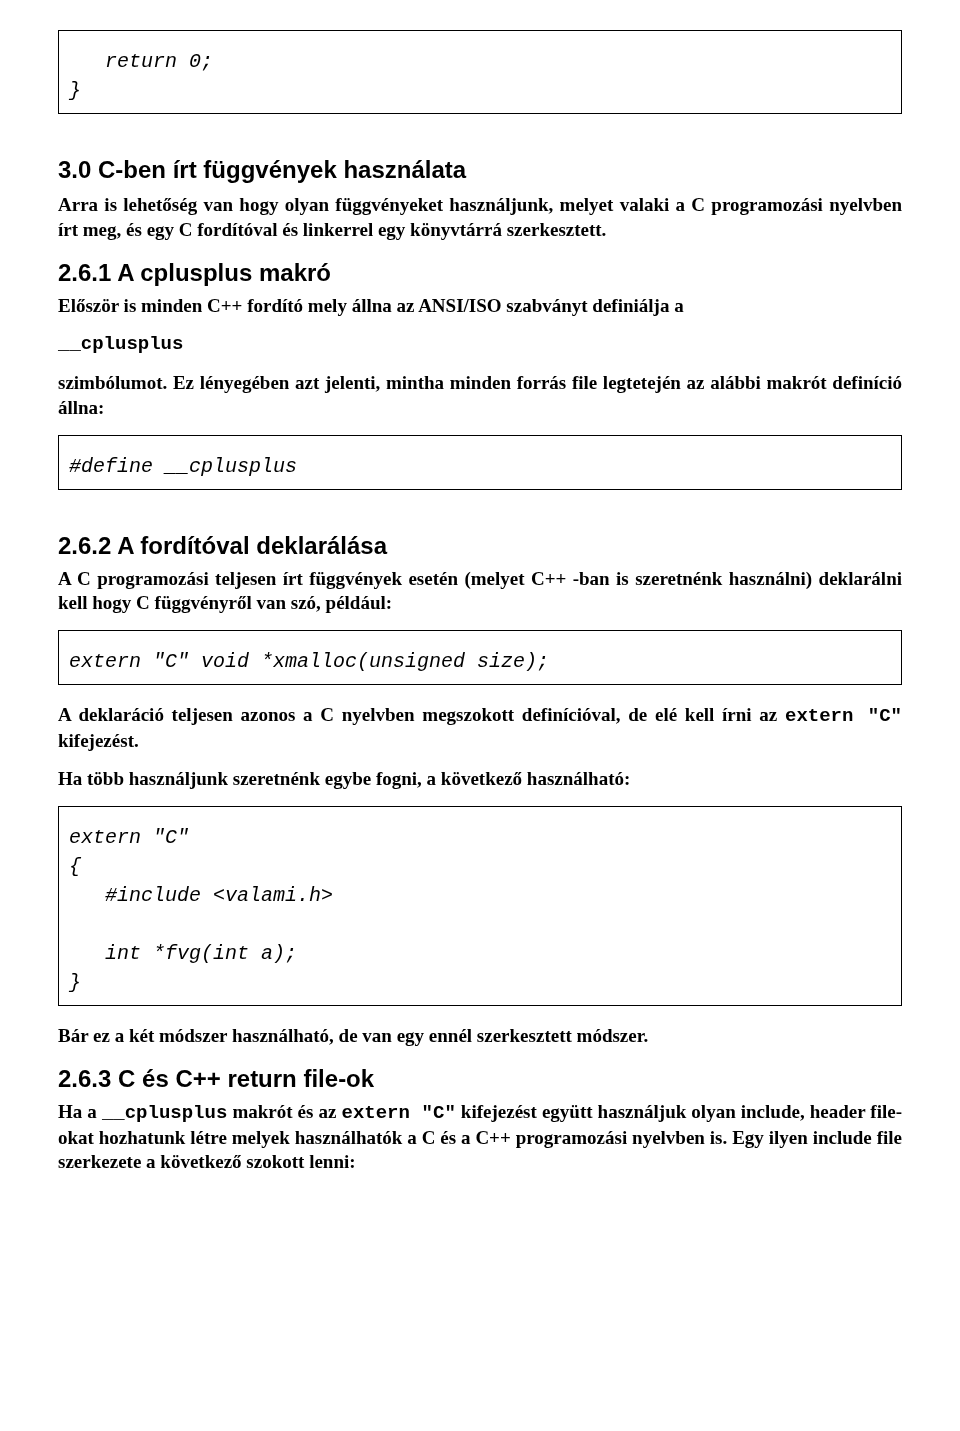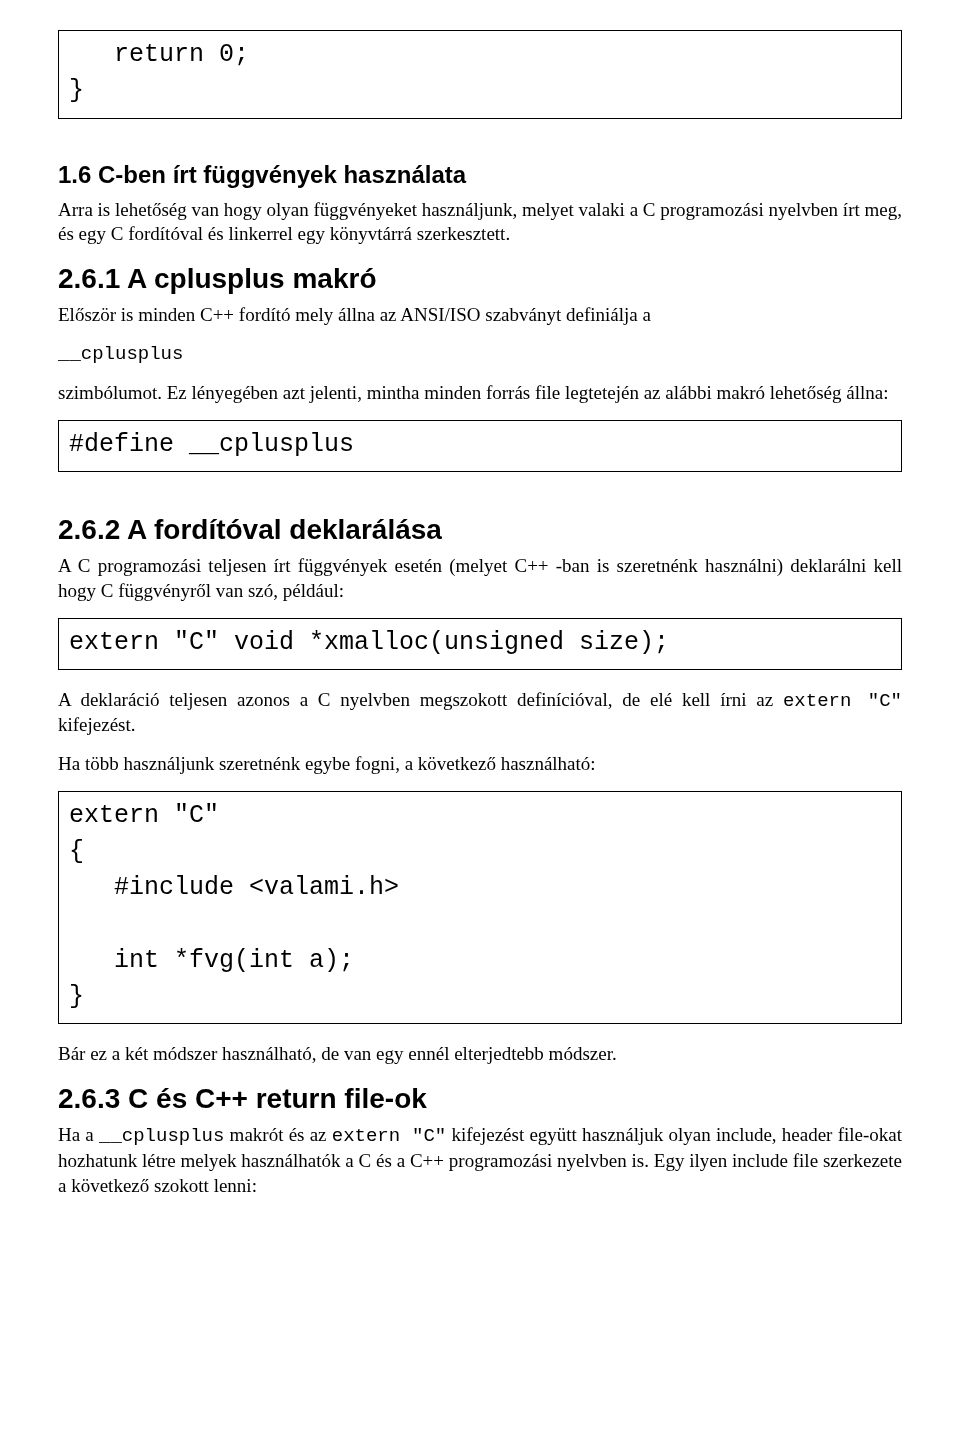--- a/index.html
+++ b/index.html
@@ -15,69 +15,71 @@
   }
   h2 {
     font-family: Arial, Helvetica, sans-serif;
     font-weight: bold;
     font-size: 24px;
     margin: 30px 0 8px 0;
   }
   h3 {
     font-family: Arial, Helvetica, sans-serif;
     font-weight: bold;
-    font-size: 28px;
+    font-size: 24px;
     margin: 12px 0 6px 0;
   }
   p {
     margin: 6px 0 14px 0;
     text-align: justify;
+    font-weight: bold;
   }
   .code-box {
     font-family: "Courier New", Courier, monospace;
-    font-size: 25px;
+    font-size: 20px;
     border: 1px solid #000;
-    padding: 6px 10px 8px 10px;
+    padding: 16px 10px 8px 10px;
     margin: 10px 0 18px 0;
     white-space: pre;
     line-height: 1.45;
+    font-style: italic;
   }
   .mono {
     font-family: "Courier New", Courier, monospace;
   }
   .gap-top {
     margin-top: 40px;
   }
 </style>
 </head>
 <body>
 
 <div class="code-box">   return 0;
 }</div>
 
-<h2 class="gap-top">1.6 C-ben írt függvények használata</h2>
+<h2 class="gap-top">3.0 C-ben írt függvények használata</h2>
 <p>Arra is lehetőség van hogy olyan függvényeket használjunk, melyet valaki a C programozási nyelvben írt meg, és egy C fordítóval és linkerrel egy könyvtárrá szerkesztett.</p>
 
 <h3>2.6.1 A cplusplus makró</h3>
 <p>Először is minden C++ fordító mely állna az ANSI/ISO szabványt definiálja a</p>
 <p class="mono">__cplusplus</p>
-<p>szimbólumot. Ez lényegében azt jelenti, mintha minden forrás file legtetején az alábbi makró lehetőség állna:</p>
+<p>szimbólumot. Ez lényegében azt jelenti, mintha minden forrás file legtetején az alábbi makrót definíció állna:</p>
 <div class="code-box">#define __cplusplus</div>
 
 <h3 class="gap-top">2.6.2 A fordítóval deklarálása</h3>
 <p>A C programozási teljesen írt függvények esetén (melyet C++ -ban is szeretnénk használni) deklarálni kell hogy C függvényről van szó, például:</p>
 <div class="code-box">extern "C" void *xmalloc(unsigned size);</div>
 <p>
   <span>A deklaráció teljesen azonos a C nyelvben megszokott definícióval, de elé kell írni az </span><span class="mono">extern "C" </span><span> kifejezést.</span>
 </p>
 <p>Ha több használjunk szeretnénk egybe fogni, a következő használható:</p>
 <div class="code-box">extern "C"
 {
    #include &lt;valami.h&gt;
 
    int *fvg(int a);
 }</div>
-<p>Bár ez a két módszer használható, de van egy ennél elterjedtebb módszer.</p>
+<p>Bár ez a két módszer használható, de van egy ennél szerkesztett módszer.</p>
 
 <h3>2.6.3 C és C++ return file-ok</h3>
 <p>
   <span>Ha a </span><span class="mono">__cplusplus</span><span> makrót és az </span><span class="mono">extern "C"</span><span> kifejezést együtt használjuk olyan include, header file-okat hozhatunk létre melyek használhatók a C és a C++ programozási nyelvben is. Egy ilyen include file szerkezete a következő szokott lenni:</span>
 </p>
 
 </body></html>

